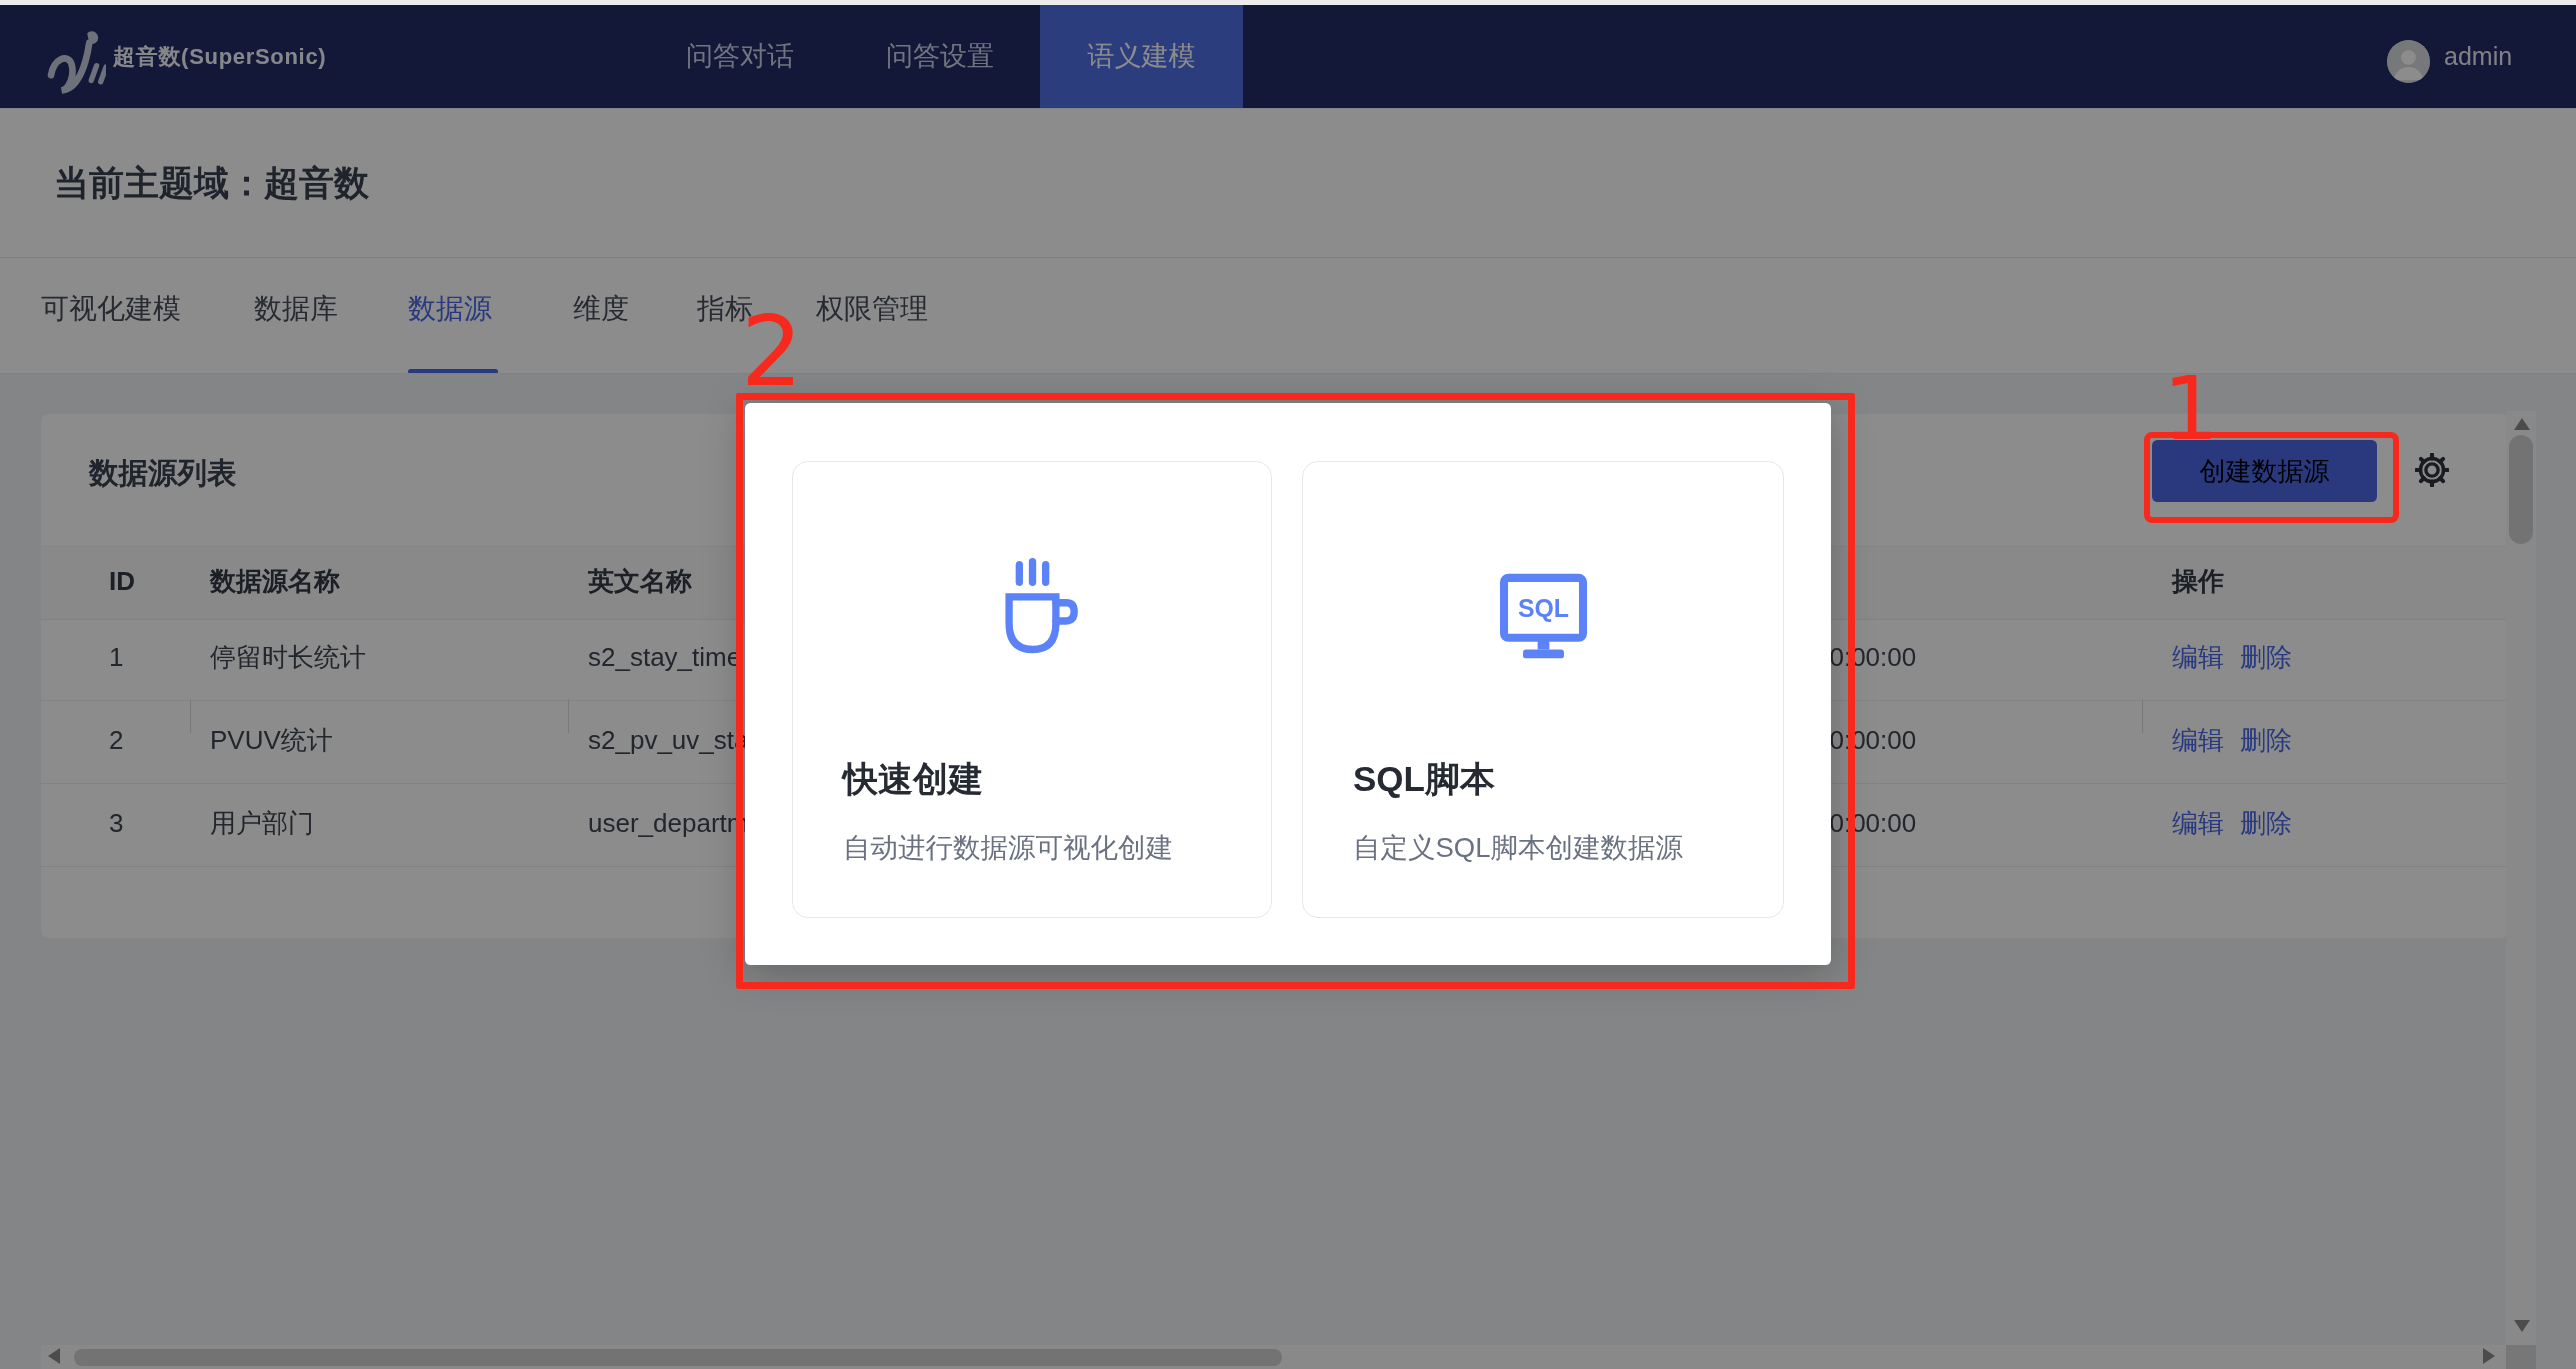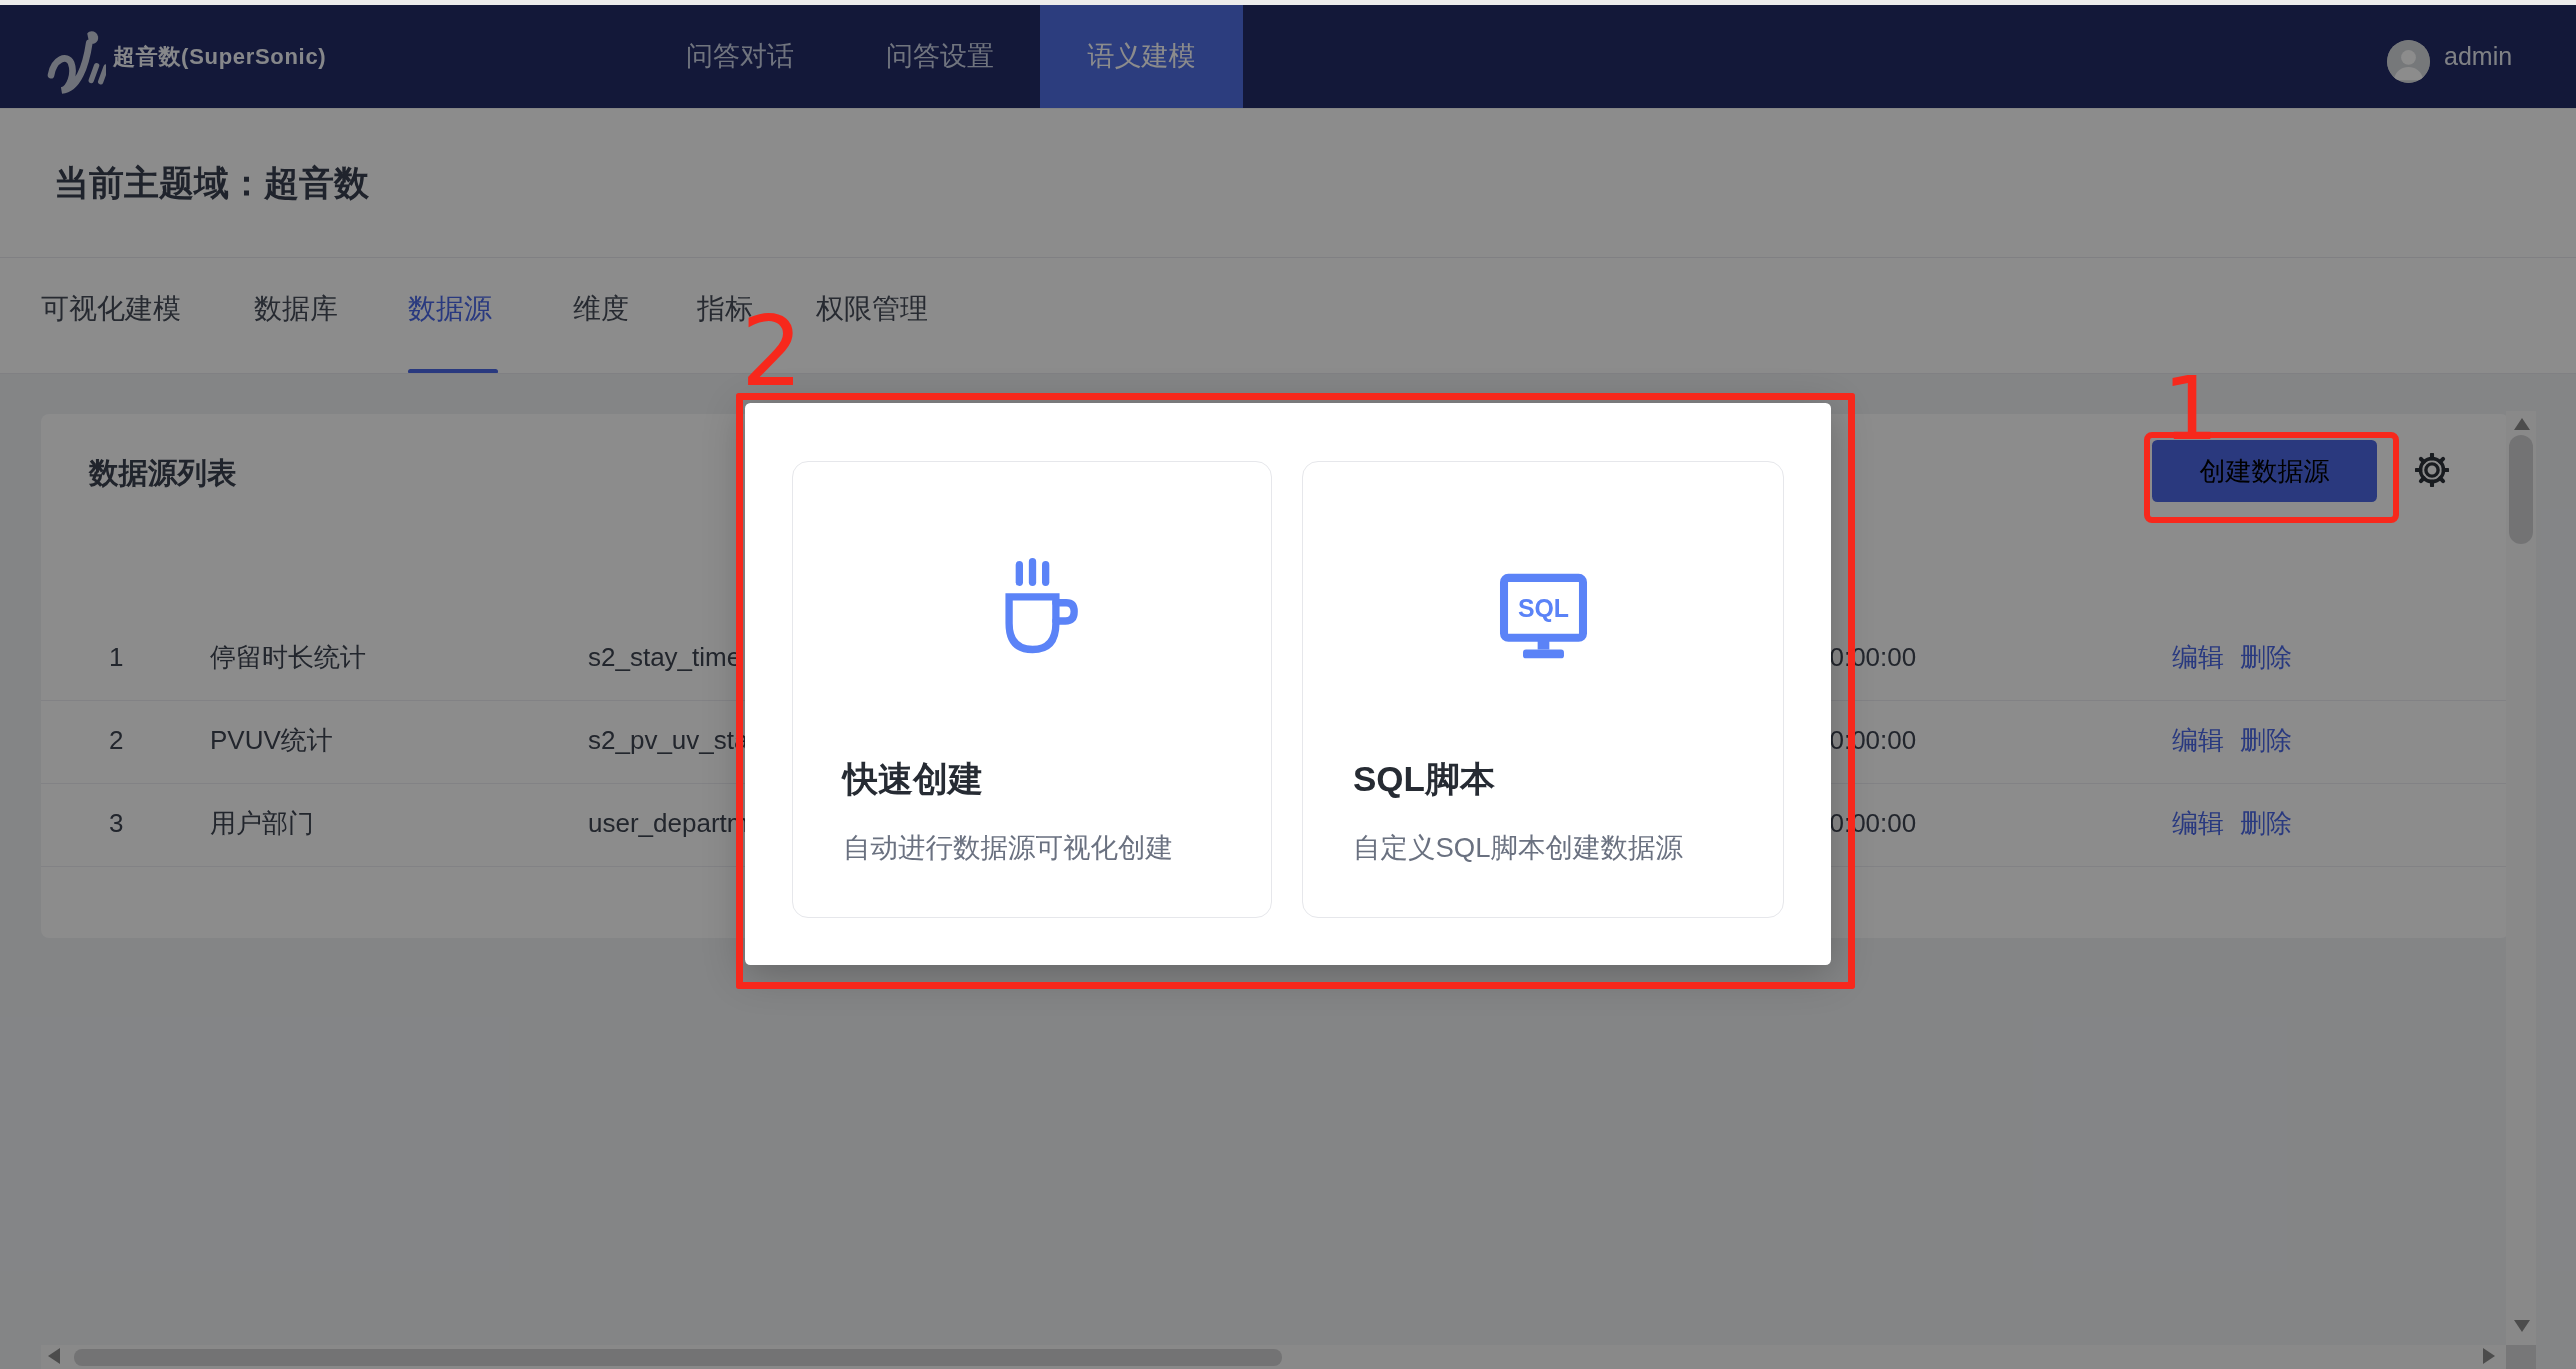--- a/index.html
+++ b/index.html
@@ -135,20 +135,29 @@
           <line x1="25" y1="42" x2="25" y2="48"></line>
         <line x1="2" y1="25" x2="8" y2="25"></line>
           <line x1="42" y1="25" x2="48" y2="25"></line>
         <line x1="8.7" y1="8.7" x2="13" y2="13"></line>
           <line x1="37" y1="37" x2="41.3" y2="41.3"></line>
         <line x1="8.7" y1="41.3" x2="13" y2="37"></line>
           <line x1="37" y1="13" x2="41.3" y2="8.7"></line>
       </g>
     </svg>
 
+    <div class="abs thead">
+      <div class="abs th" style="left:68px;">ID</div>
+      <div class="abs th" style="left:169px;">数据源名称</div>
+      <div class="abs th" style="left:547px;">英文名称</div>
+      <div class="abs th" style="left:2131px;">操作</div>
+      <div class="abs th-sep" style="left:149px;"></div>
+      <div class="abs th-sep" style="left:527px;"></div>
+      <div class="abs th-sep" style="left:2101px;"></div>
+    </div>
 
     <div class="abs t-row" style="top:203px;">
       <div class="abs td" style="left:68px;">1</div>
       <div class="abs td" style="left:169px;">停留时长统计</div>
       <div class="abs td" style="left:547px;">s2_stay_time</div>
       <div class="abs td" style="left:1774px;">00:00:00</div>
       <div class="abs td link" style="left:2131px;">编辑</div>
       <div class="abs td link" style="left:2199px;">删除</div>
     </div>
     <div class="abs t-row" style="top:286px;">

